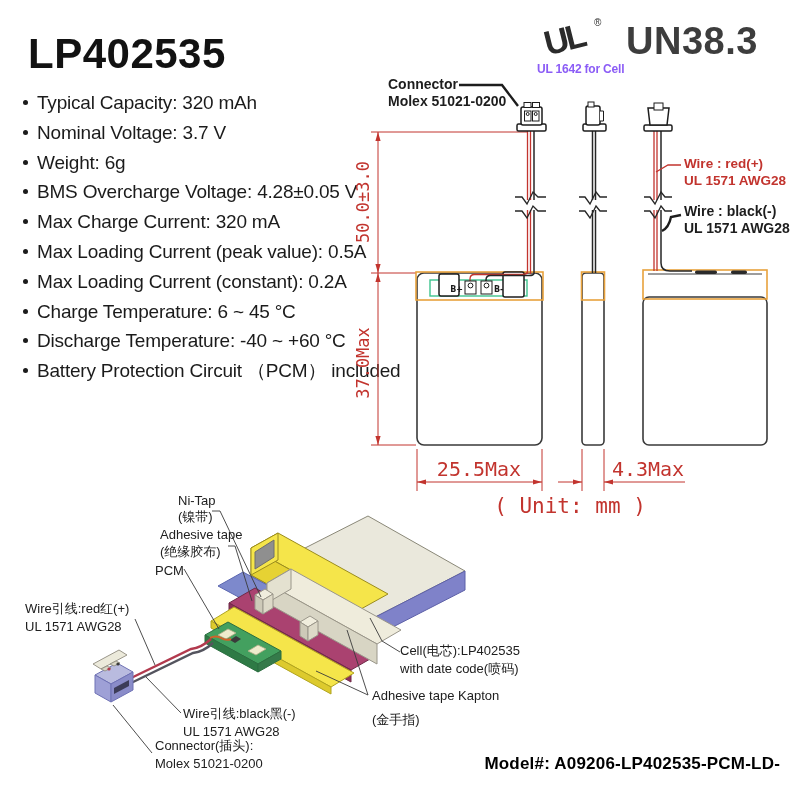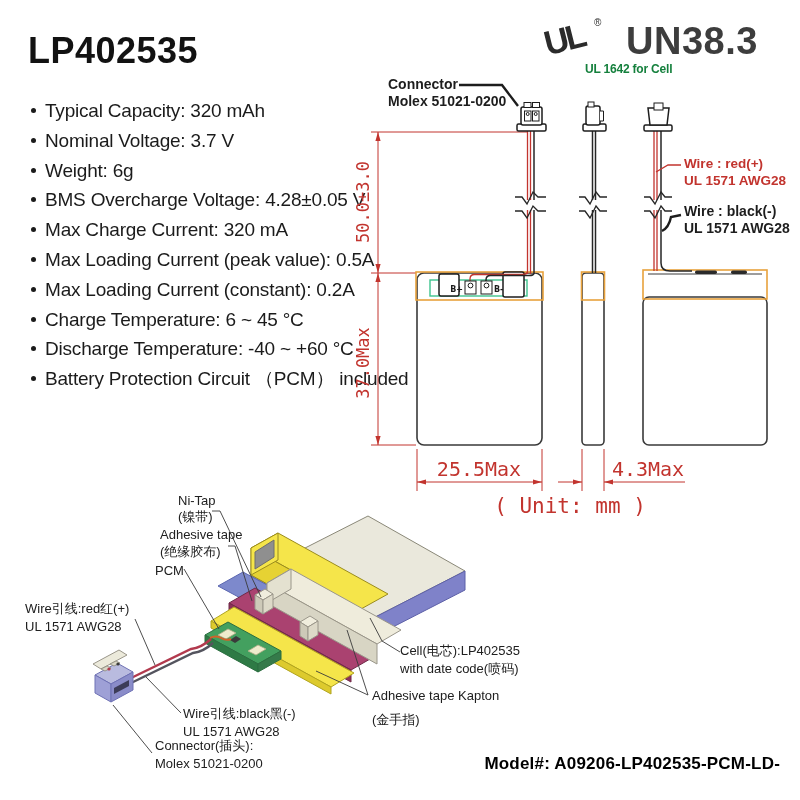--- a/index.html
+++ b/index.html
@@ -1,23 +1,23 @@
 <!DOCTYPE html>
 <html><head>
 <meta charset="utf-8">
 <style>
   html,body{margin:0;padding:0;background:#ffffff;}
   .page{position:relative;width:800px;height:800px;background:#fff;overflow:hidden;
         font-family:"Liberation Sans",sans-serif;color:#1b1b1b;}
   .abs{position:absolute;}
-  .title{left:28px;top:30px;font-size:36px;font-weight:700;letter-spacing:.5px;color:#121212;}
-  ul.specs{left:20px;top:88px;width:374px;margin:8px;padding:0;list-style:none;font-size:19px;position:absolute;}
+  .title{left:28px;top:30px;font-size:42px;font-weight:700;letter-spacing:.5px;color:#121212;}
+  ul.specs{left:20px;top:88px;width:374px;margin:0;padding:0;list-style:none;font-size:19px;position:absolute;}
   ul.specs li{position:relative;padding-left:17px;line-height:29.8px;white-space:nowrap;letter-spacing:-.2px;}
   ul.specs li::before{content:"";position:absolute;left:3px;top:12px;width:5px;height:5px;border-radius:50%;background:#1b1b1b;}
-  .ul-caption{left:537px;top:62px;font-size:12px;font-weight:700;color:#15803d;letter-spacing:-.2px;margin-left:48px;}
+  .ul-caption{left:537px;top:62px;font-size:12px;font-weight:700;color:#8b5cf6;letter-spacing:-.2px;}
   .un-mark{left:626px;top:20px;font-size:38px;font-weight:800;color:#3d3d3d;letter-spacing:.5px;text-align:center;}
   .model{right:20px;top:754px;font-size:17px;color:#000000;letter-spacing:.2px;font-weight:bold;}
   
   .body-outline{fill:#ffffff;stroke:#3a3a3a;stroke-width:1.6;}
   .orange{fill:none;stroke:#e8a23c;stroke-width:1.6;}
   .green{fill:#ffffff;stroke:#3ec48e;stroke-width:1.4;}
   .tab{fill:#ffffff;stroke:#1d1d1d;stroke-width:1.5;}
   .tabthin{fill:#ffffff;stroke:#1d1d1d;stroke-width:1;}
   .redwire{stroke:#c2342e;stroke-width:1.3;fill:none;}
   .blackwire{stroke:#262626;stroke-width:1.5;fill:none;}

